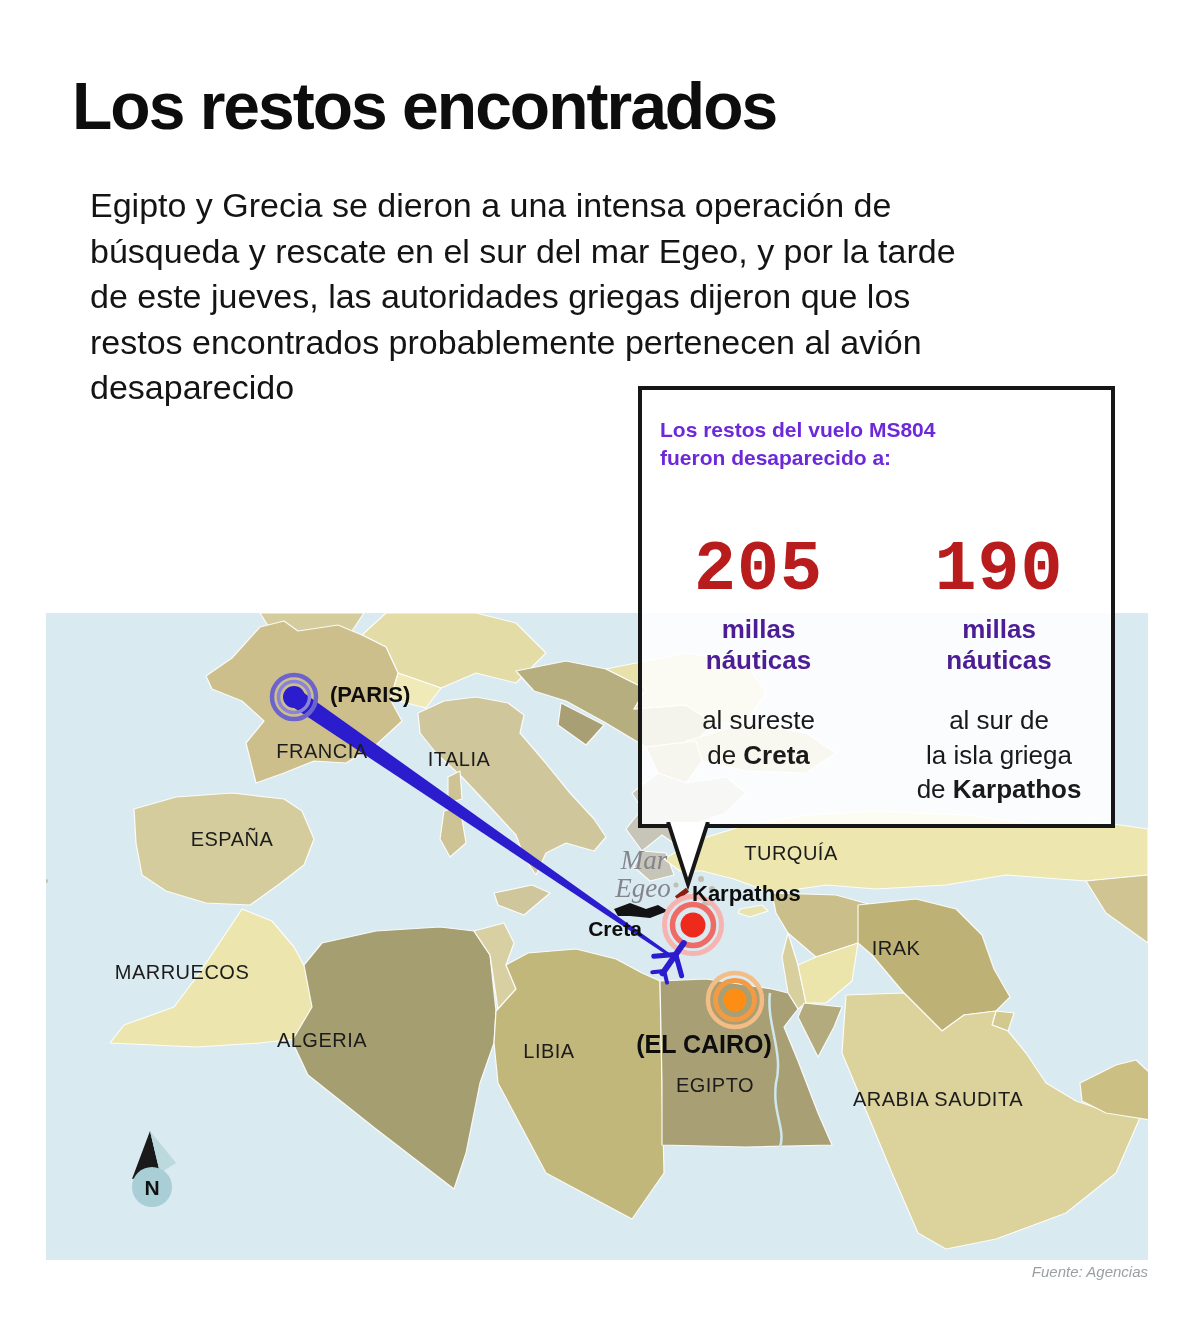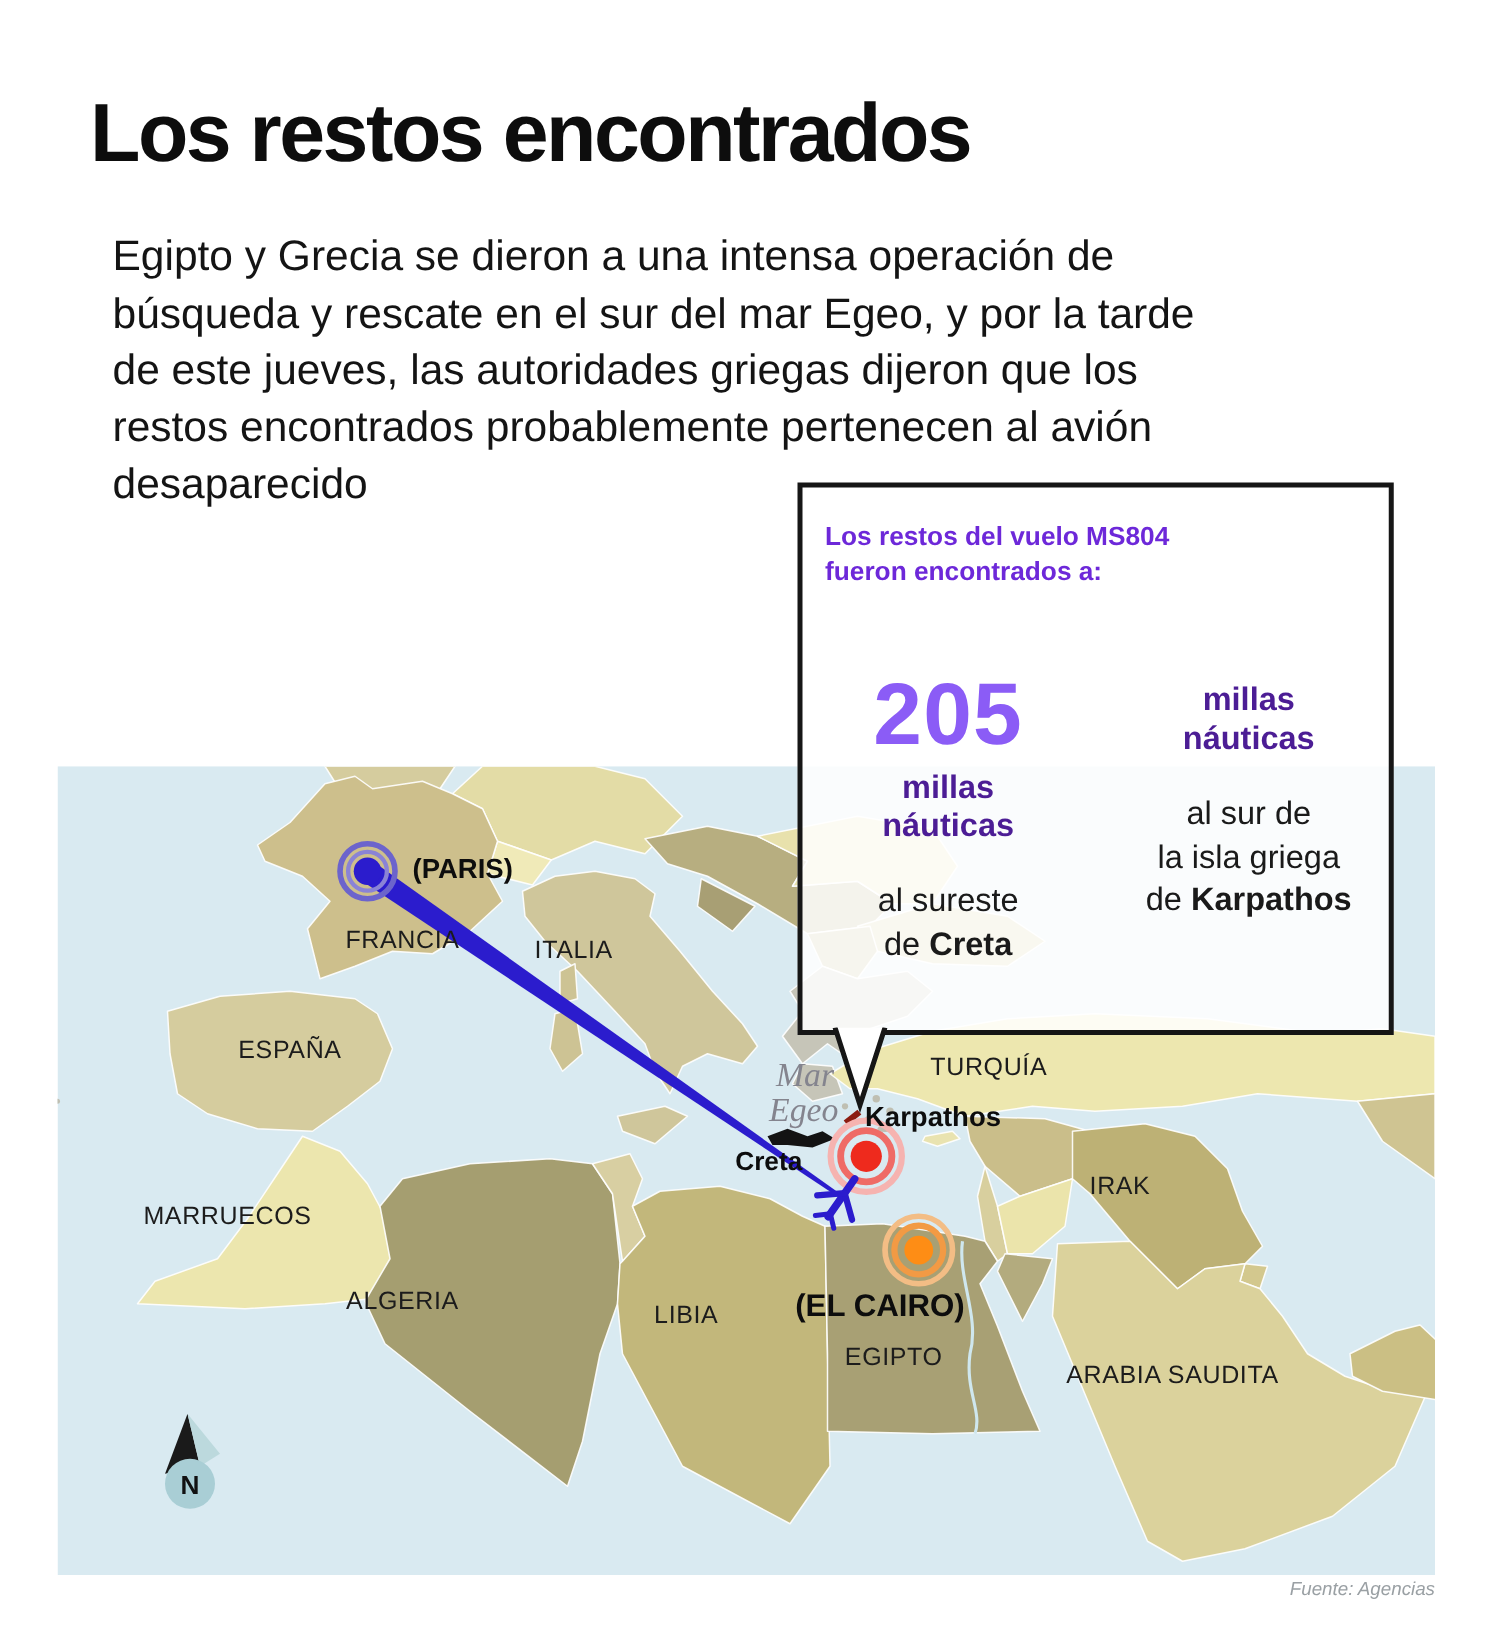--- a/index.html
+++ b/index.html
@@ -25,21 +25,21 @@
     border:4px solid #161616;background:rgba(255,255,255,0.85);z-index:2;
   }
   .callout-header{
     position:absolute;left:18px;top:26px;width:430px;
     font-size:21px;font-weight:bold;line-height:1.32;color:#6d28d9;
   }
   .callout-cols{position:absolute;left:0;top:146px;width:100%;}
   .ccol{position:absolute;text-align:center;}
   .ccol1{left:14px;width:205px;}
   .ccol2{left:252px;width:210px;}
-  .cnum{font-size:70px;font-weight:bold;letter-spacing:1px;line-height:1;color:#8b5cf6;}
+  .cnum{font-size:70px;font-weight:bold;letter-spacing:1px;line-height:1;color:#b91c1c;font-family:Liberation Mono, monospace;}
   .cunit{font-size:26px;font-weight:bold;line-height:1.18;margin-top:8px;color:#4c1d95;}
   .cdesc{font-size:26px;line-height:1.32;margin-top:28px;color:#1a1a1a;}
   .cdesc b{font-weight:bold;}
   .tail{position:absolute;left:664px;top:822px;z-index:3;}
   .source{
     position:absolute;top:1263px;right:52px;
     font-size:15px;font-style:italic;color:#9aa0a4;z-index:2;
   }
 </style>
 </head>
@@ -177,35 +177,36 @@
       <text class="bold-label" x="569" y="323" text-anchor="middle" font-size="21">Creta</text>
 
       <text class="sea-label" x="598" y="256" text-anchor="middle">Mar</text>
       <text class="sea-label" x="597" y="284" text-anchor="middle">Egeo</text>
     </svg>
   </div>
 
   <div class="callout">
     <div class="callout-header">
       <div>Los restos del vuelo MS804</div>
-      <div>fueron encontrados a:</div>
+      <div>fueron desaparecido a:</div>
     </div>
     <div class="callout-cols">
       <div class="ccol ccol1">
         <div class="cnum">205</div>
         <div class="cunit">
           <div>millas</div>
           <div>náuticas</div>
         </div>
         <div class="cdesc">
           <div>al sureste</div>
           <div><span>de </span><b>Creta</b></div>
         </div>
       </div>
       <div class="ccol ccol2">
+        <div class="cnum">190</div>
         <div class="cunit">
           <div>millas</div>
           <div>náuticas</div>
         </div>
         <div class="cdesc">
           <div>al sur de</div>
           <div>la isla griega</div>
           <div><span>de </span><b>Karpathos</b></div>
         </div>
       </div>

